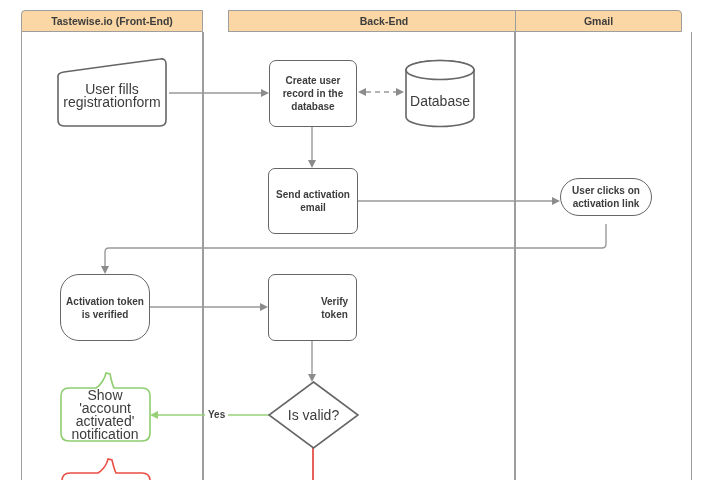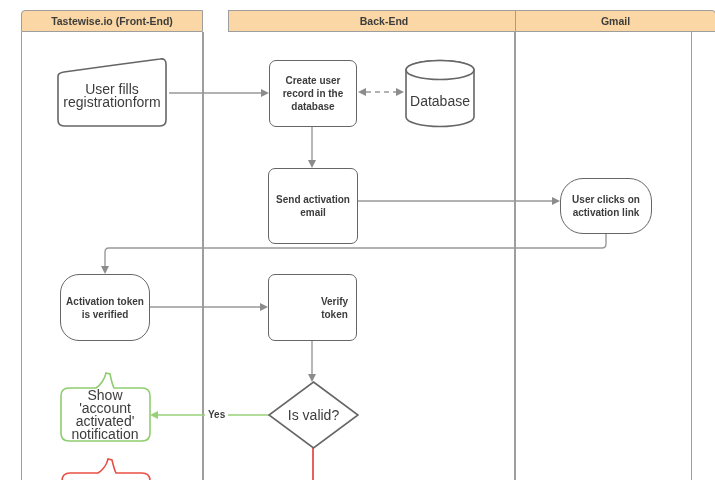--- a/index.html
+++ b/index.html
@@ -55,21 +55,21 @@
   <div class="lane-body" style="left:21px;width:182px;"></div>
   <div class="lane-body" style="left:203px;width:312px;"></div>
   <div class="lane-body" style="left:515px;width:177px;"></div>
 
   <div class="lane-header" style="left:21px;width:182px;border-radius:4px 0 0 0;">
     <span>Tastewise.io (Front-End)</span>
   </div>
   <div class="lane-header" style="left:203px;width:312px;margin-left:25px;">
     <span>Back-End</span>
   </div>
-  <div class="lane-header" style="left:515px;width:201px;border-radius:0 4px 0 0;">
+  <div class="lane-header" style="left:515px;width:167px;border-radius:0 4px 0 0;">
     <span>Gmail</span>
   </div>
 
   <svg id="edge-layer" width="715" height="480" viewBox="0 0 715 480">
     <g>
       <line class="edge" x1="169" y1="93" x2="261" y2="93"></line>
       <polygon class="arrow" points="261,89 269,93 261,97"></polygon>
     </g>
     <g>
       <line class="edge dashed" x1="366" y1="92" x2="397" y2="92"></line>
@@ -125,28 +125,28 @@
   <div class="svgnode" style="left:405px;top:59px;">
     <svg width="70" height="69" viewBox="0 0 70 69">
       <path class="shape-outline" d="M 1 11 A 34 9.5 0 0 1 69 11 L 69 58 A 34 9.5 0 0 1 1 58 Z"></path>
       <ellipse class="shape-outline" cx="35" cy="11" rx="34" ry="9.5"></ellipse>
     </svg>
     <div class="svglabel" style="left:0;top:22px;width:70px;height:40px;">
       <span>Database</span>
     </div>
   </div>
 
-  <div class="node" style="left:268px;top:168px;width:90px;height:76px;">
+  <div class="node" style="left:268px;top:168px;width:90px;height:66px;">
     <div>
       <span>Send activation</span>
       <span>email</span>
     </div>
   </div>
 
-  <div class="node" style="left:560px;top:178px;width:92px;height:56px;border-radius:23px;">
+  <div class="node" style="left:560px;top:178px;width:92px;height:38px;border-radius:23px;">
     <div>
       <span>User clicks on</span>
       <span>activation link</span>
     </div>
   </div>
 
   <div class="node" style="left:60px;top:274px;width:90px;height:67px;border-radius:19px;">
     <div>
       <span>Activation token</span>
       <span>is verified</span>

